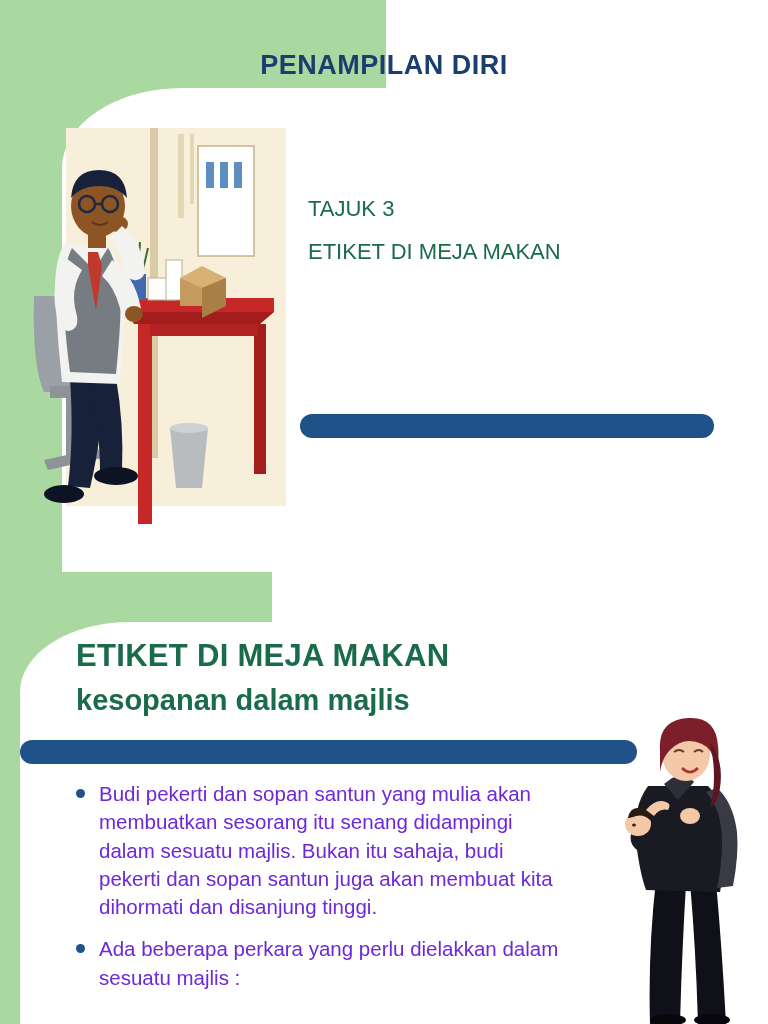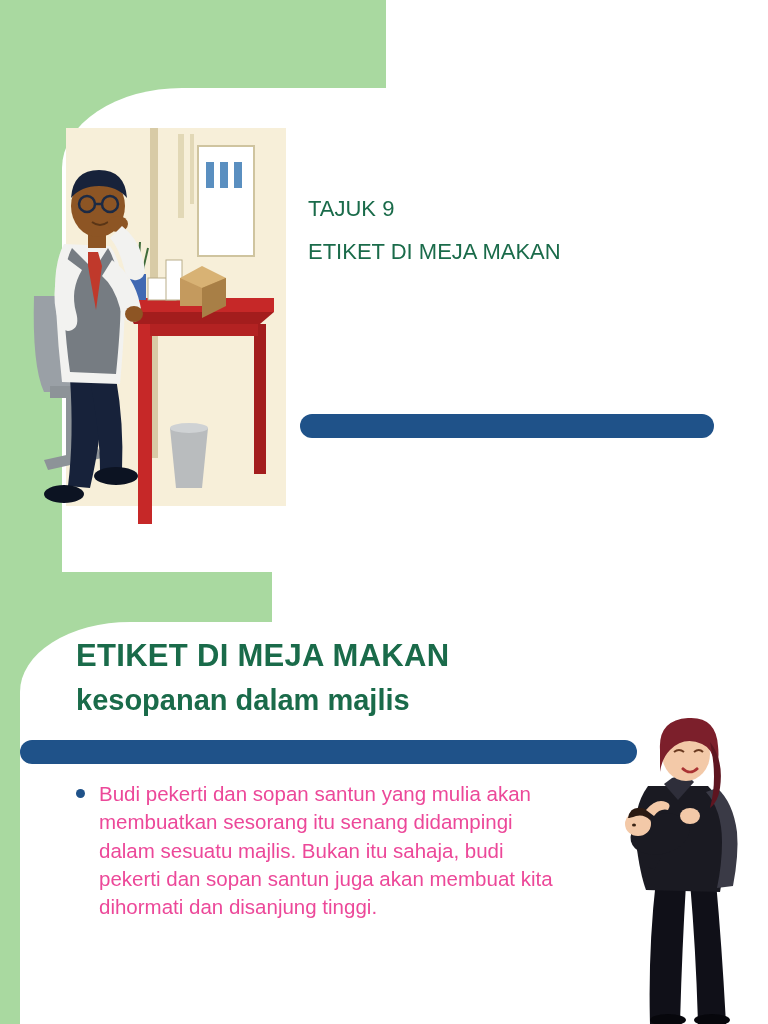--- a/index.html
+++ b/index.html
@@ -161,21 +161,21 @@
     flex: 0 0 auto;
     width: 9px;
     height: 9px;
     border-radius: 50%;
     background: #1f5289;
     margin: 9px 14px 0 0;
   }
   .bullet-text {
     font-size: 20.5px;
     line-height: 1.38;
-    color: #ec4899;
+    color: #6d28d9;
   }
 
   
   .clip2 {
     position: absolute;
     left: 594px;
     top: 140px;
     width: 176px;
     height: 312px;
   }
@@ -251,38 +251,43 @@
       <circle cx="57" cy="76" r="8" fill="none" stroke="#1c2a44" stroke-width="2.5"></circle>
       <circle cx="80" cy="76" r="8" fill="none" stroke="#1c2a44" stroke-width="2.5"></circle>
       <line x1="65" y1="76" x2="72" y2="76" stroke="#1c2a44" stroke-width="2.5"></line>
 
       <path d="M62 94 q8 6 16 0" stroke="#5a3516" stroke-width="2" fill="none"></path>
 
       <ellipse cx="88" cy="96" rx="10" ry="8" fill="#8d5524"></ellipse>
       <path d="M92 98 q18 14 22 38 q3 14 -7 16 q-10 2 -13 -12 q-5 -20 -14 -30 z" fill="#f2f2f0"></path>
     </svg>
 
-    <div class="s1-sub1">TAJUK 9</div>
+    <div class="s1-title">PENAMPILAN DIRI</div>
+    <div class="s1-sub1">TAJUK 3</div>
     <div class="s1-sub2">ETIKET DI MEJA MAKAN</div>
     <div class="s1-bar"></div>
   </div>
 
   <div class="slide2">
     <div class="s2-greenband"></div>
     <div class="s2-whitecurve"></div>
 
     <div class="s2-heading1">ETIKET DI MEJA MAKAN</div>
     <div class="s2-heading2">kesopanan dalam majlis</div>
     <div class="s2-bar"></div>
 
     <div class="s2-body">
       <div class="bullet-row">
         <span class="bullet-dot"></span>
         <span class="bullet-text">Budi pekerti dan sopan santun yang mulia akan membuatkan sesorang itu senang didampingi dalam sesuatu majlis. Bukan itu sahaja, budi pekerti dan sopan santun juga akan membuat kita dihormati dan disanjung tinggi.</span>
       </div>
+      <div class="bullet-row">
+        <span class="bullet-dot"></span>
+        <span class="bullet-text">Ada beberapa perkara yang perlu dielakkan dalam sesuatu majlis :</span>
+      </div>
     </div>
 
     <svg class="clip2" viewBox="0 0 176 312">
 
       <path d="M62 168 q-8 70 -6 144 l30 0 q2 -74 6 -140 z" fill="#101018"></path>
       <path d="M96 170 q6 70 8 142 l28 0 q-4 -76 -10 -142 z" fill="#101018"></path>
 
       <path d="M54 74 q-16 22 -12 56 q4 32 10 48 l74 2 q6 -30 6 -54 q0 -34 -18 -52 z" fill="#1a1a22"></path>
 
       <path d="M112 80 q16 18 16 50 q0 22 -5 46 l16 -2 q6 -32 4 -54 q-4 -30 -20 -44 z" fill="#3a3a46"></path>

